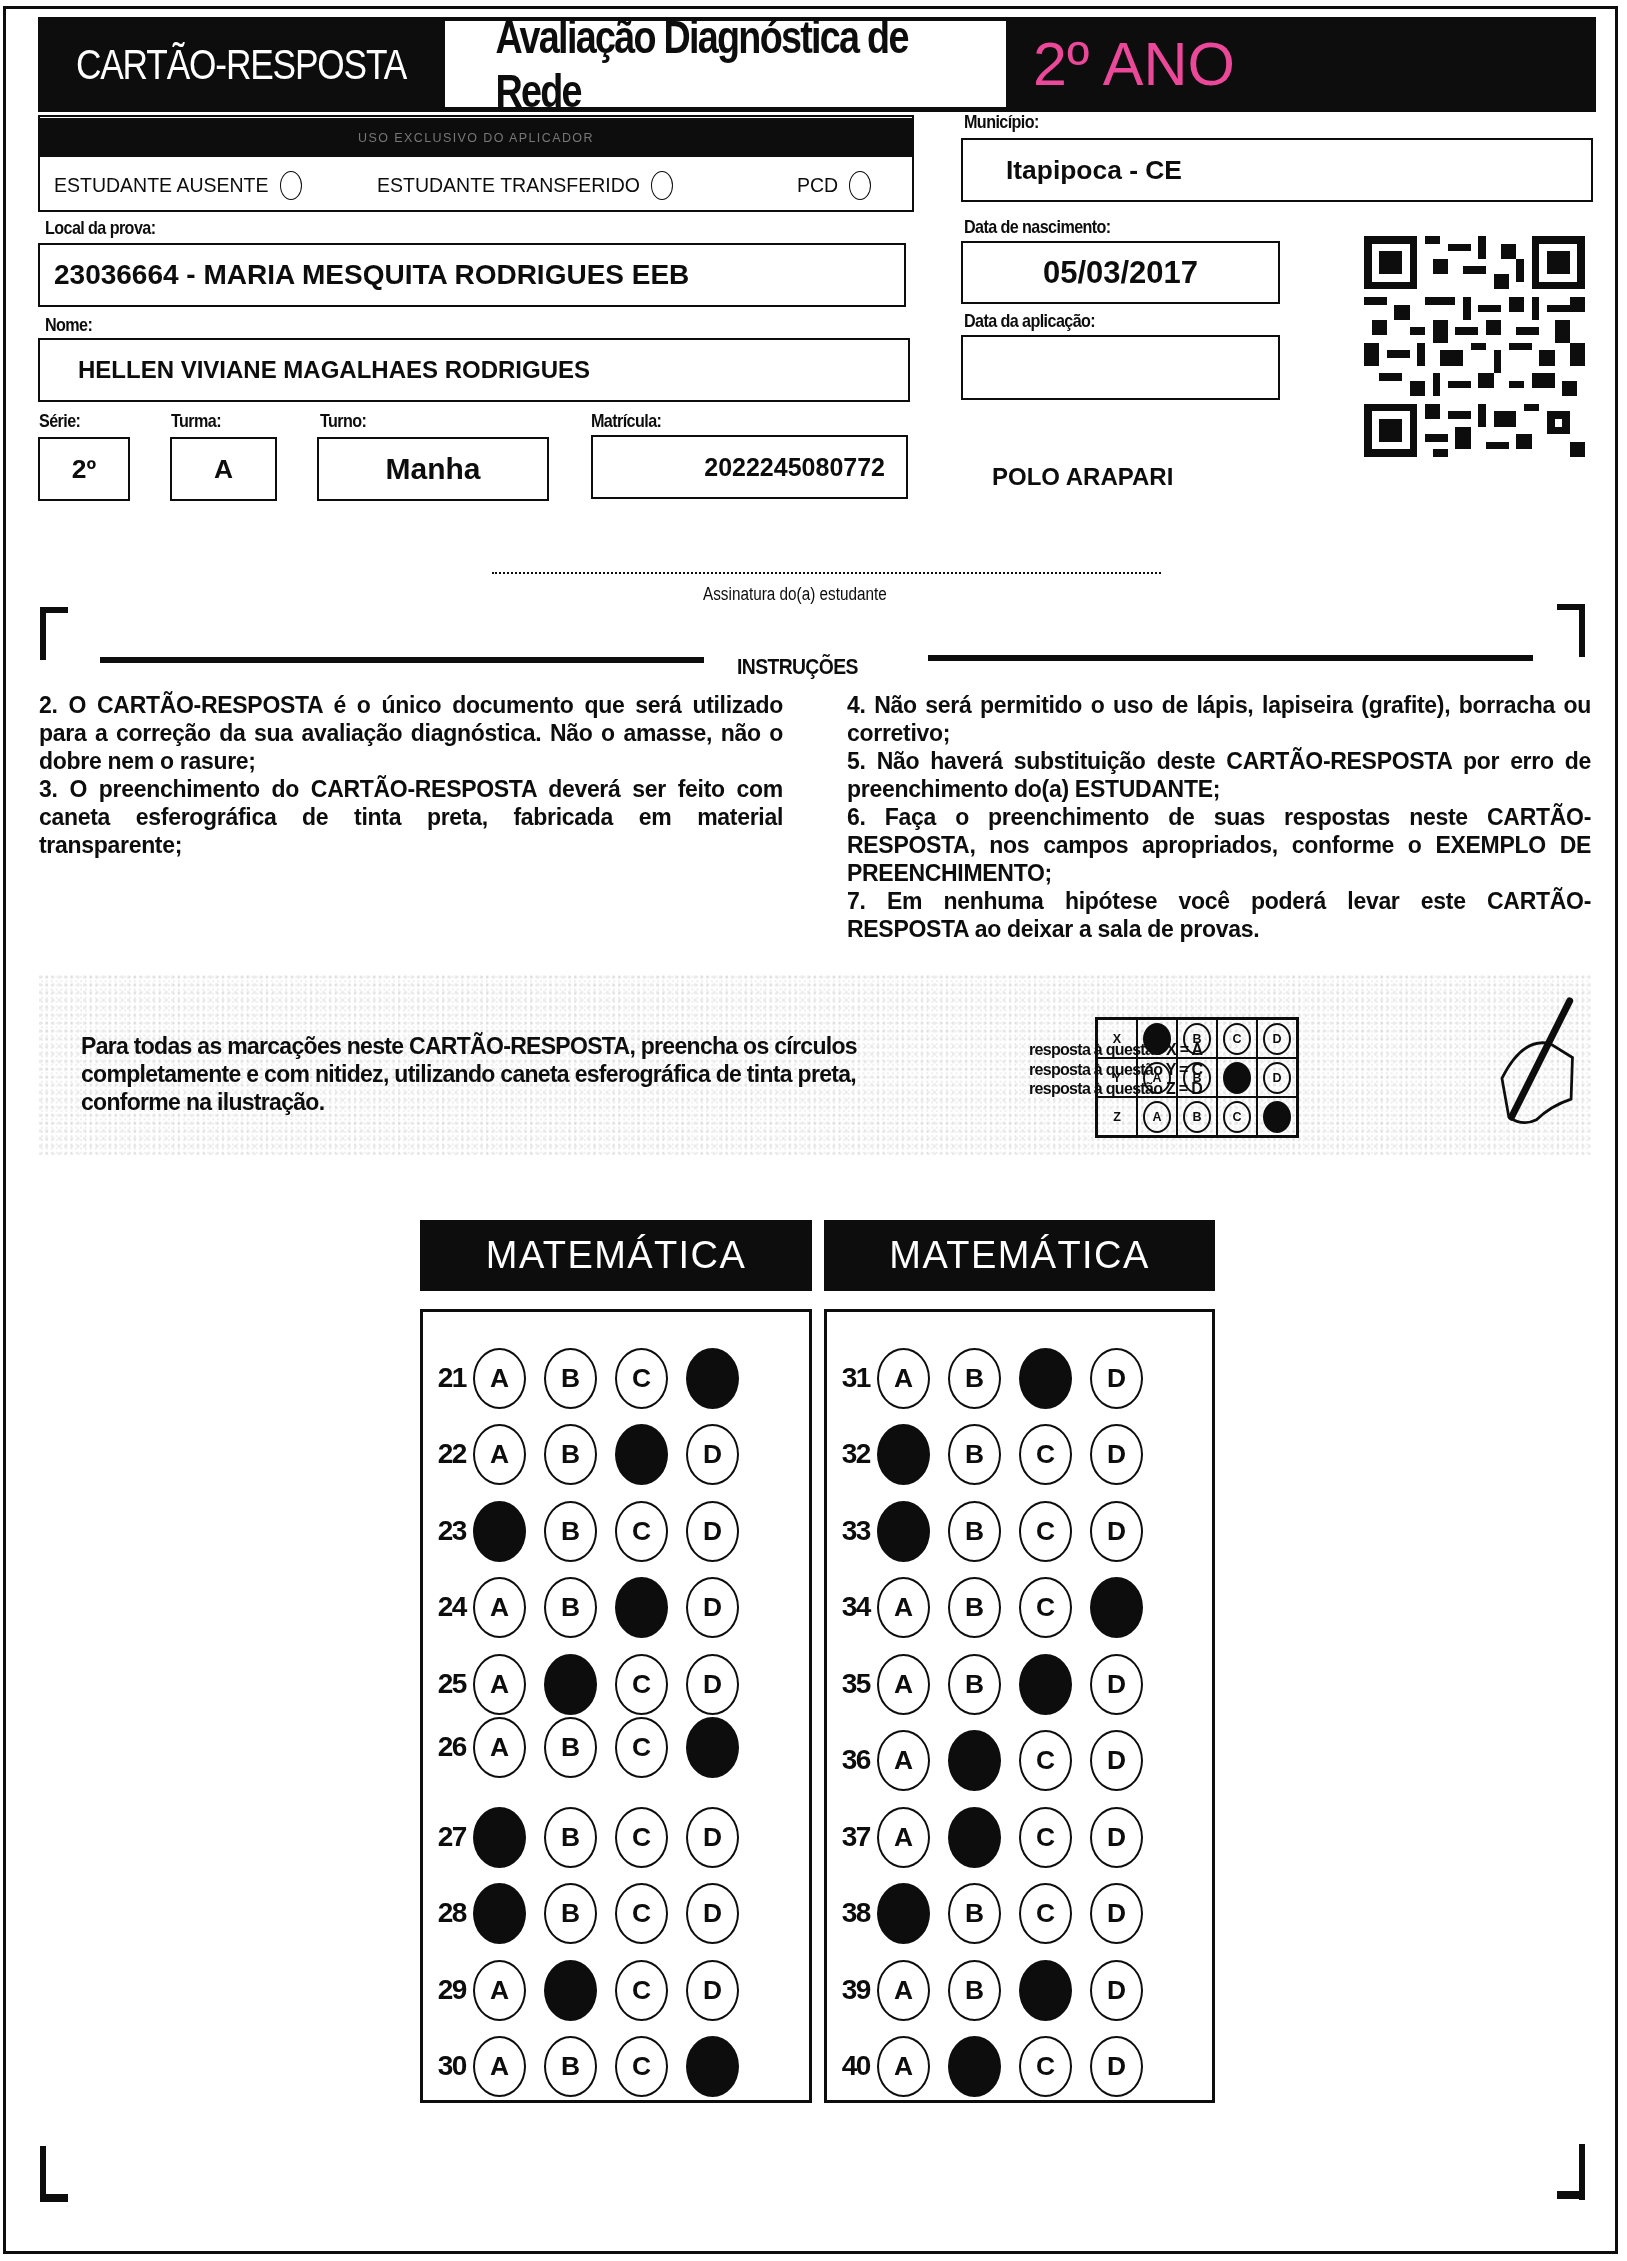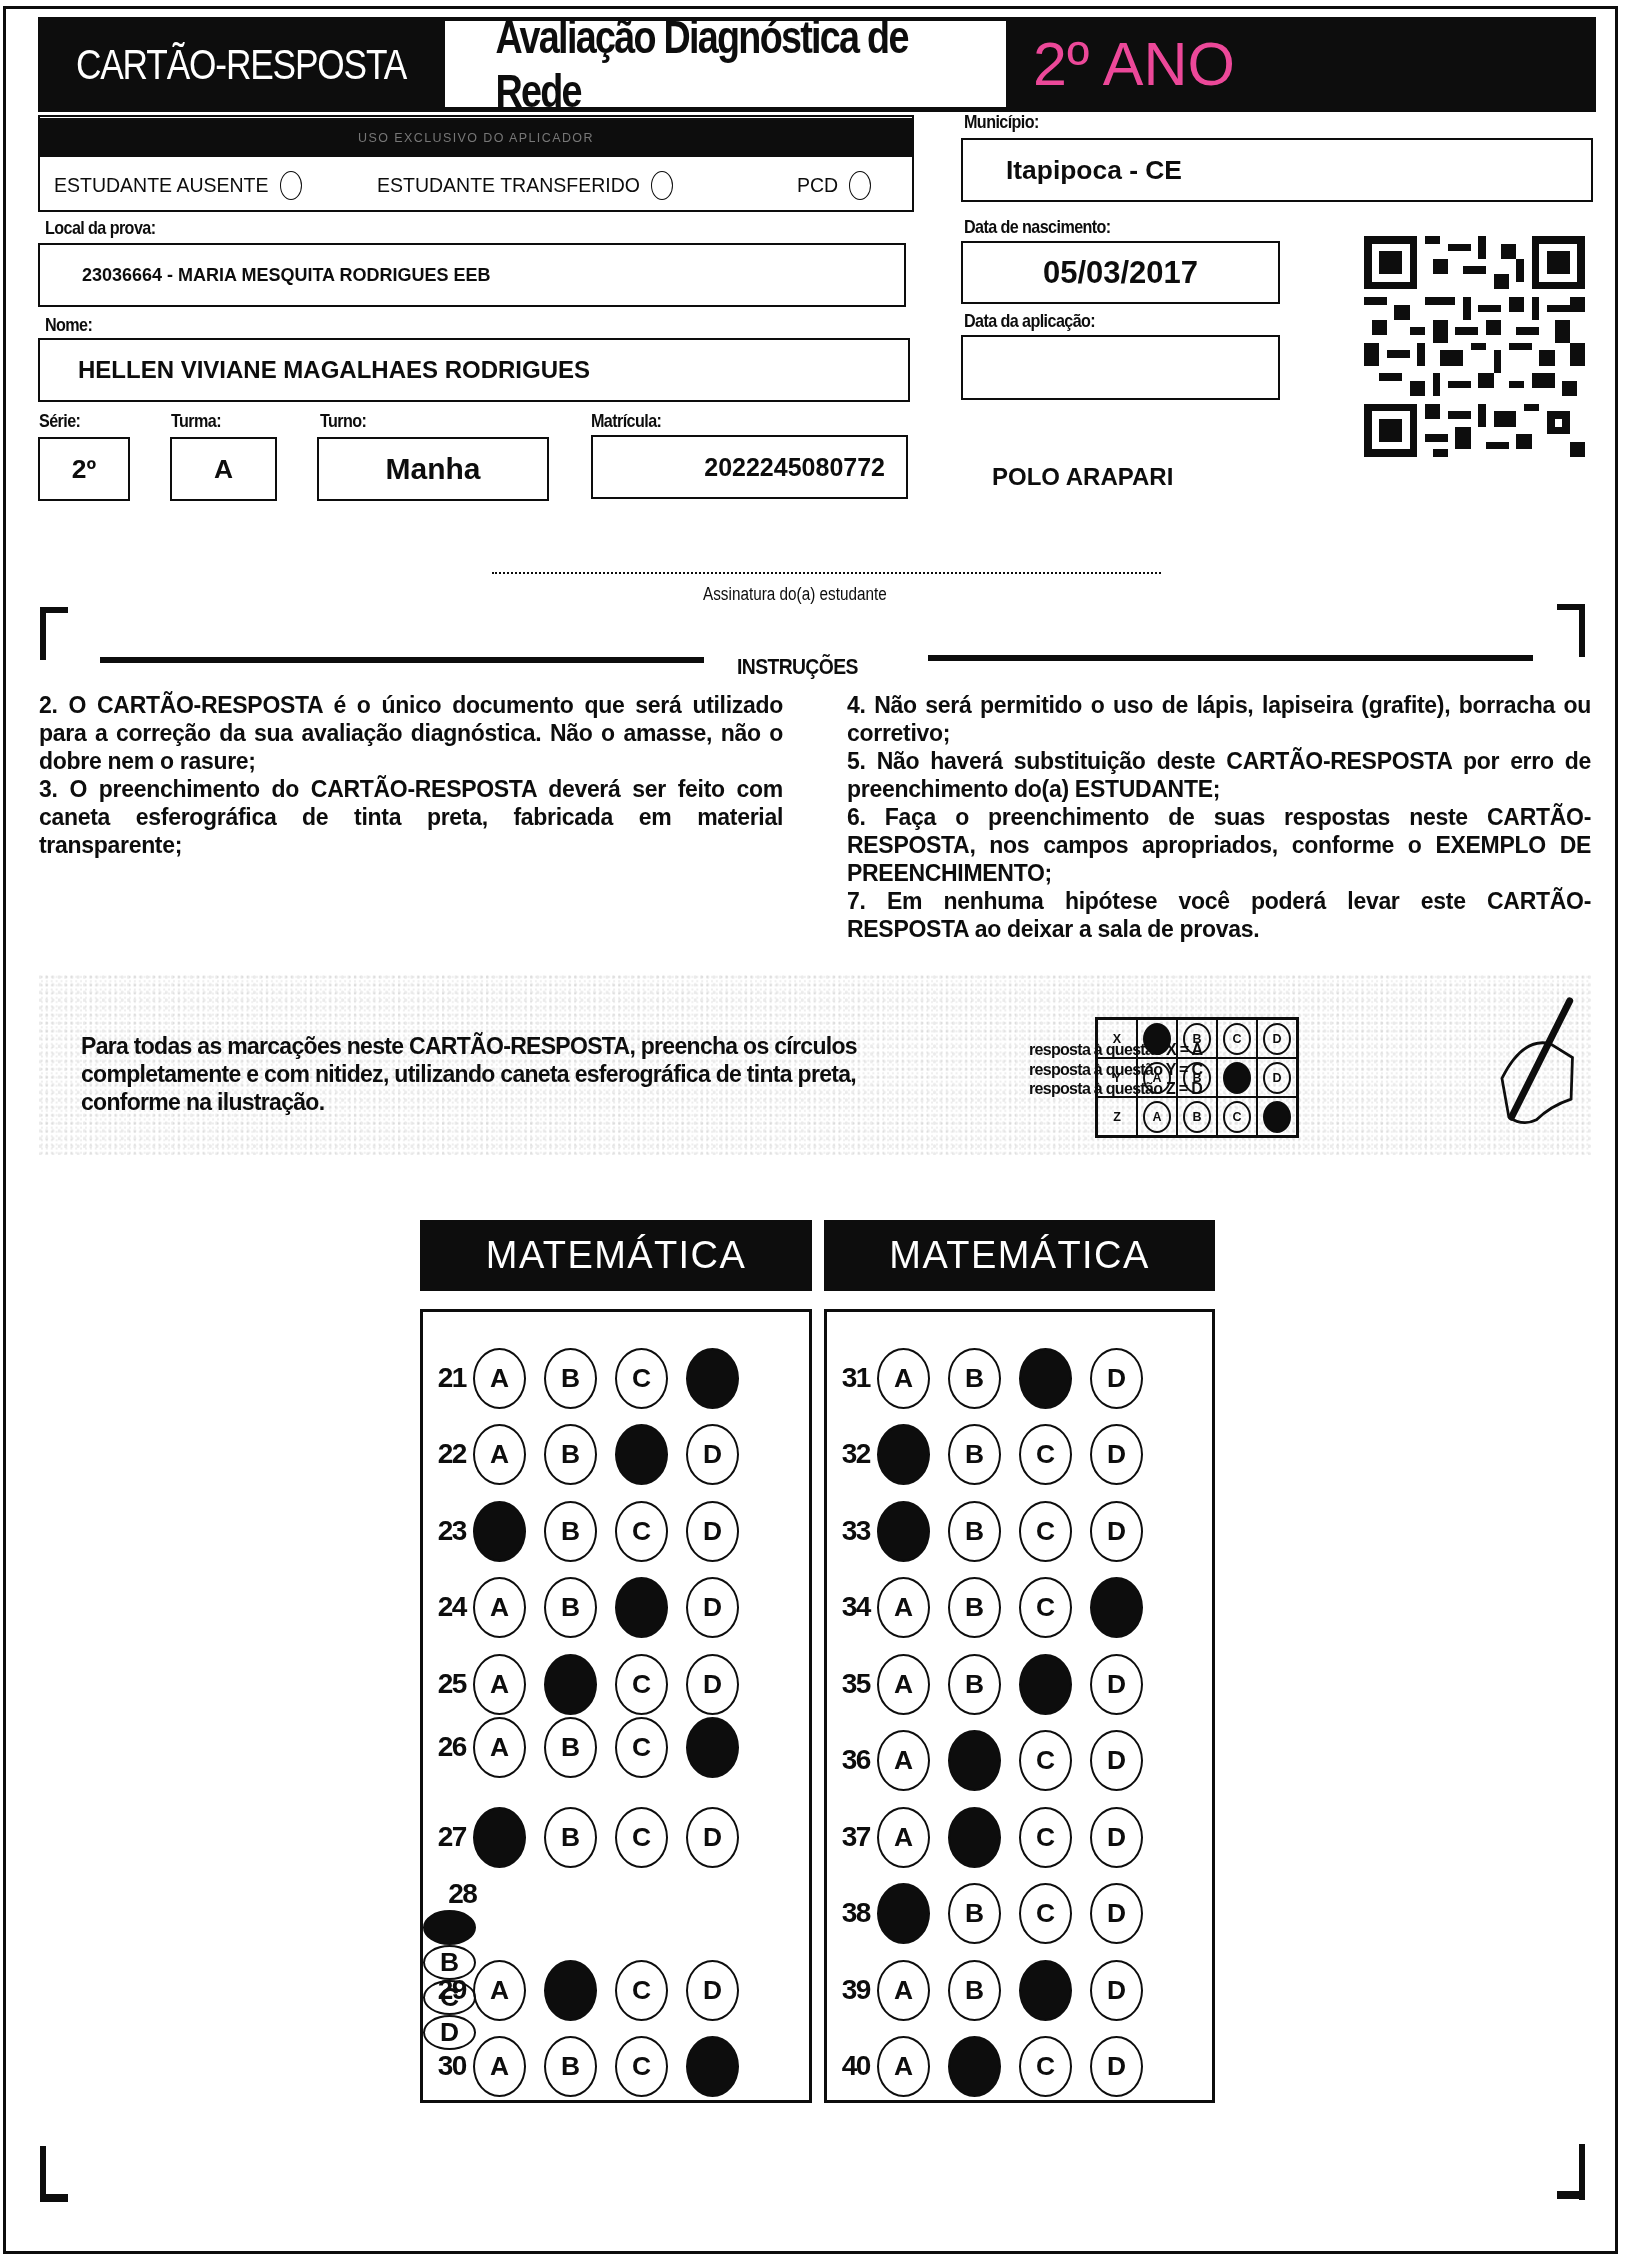--- a/index.html
+++ b/index.html
@@ -64,21 +64,21 @@
 <div class="abs status-opt" style="left:377px;">
   <span>ESTUDANTE TRANSFERIDO</span>
   <span class="radio"></span>
 </div>
 <div class="abs status-opt" style="left:797px;">
   <span>PCD</span>
   <span class="radio"></span>
 </div>
 
 <div class="abs label" style="left:45px;top:217px;">Local da prova:</div>
-<div class="abs field" style="left:38px;top:243px;width:868px;height:64px;padding-left:42px;font-size:18px;">
+<div class="abs field" style="left:38px;top:243px;width:868px;height:64px;padding-left:14px;font-size:28px;">
     <span>23036664 - MARIA MESQUITA RODRIGUES EEB</span>
   </div>
 
 <div class="abs label" style="left:45px;top:314px;">Nome:</div>
 <div class="abs field" style="left:38px;top:338px;width:872px;height:64px;padding-left:38px;font-size:24px;">
     <span>HELLEN VIVIANE MAGALHAES RODRIGUES</span>
   </div>
 
 <div class="abs label" style="left:39px;top:410px;">Série:</div>
 <div class="abs label" style="left:171px;top:410px;">Turma:</div>
@@ -310,21 +310,21 @@
       <span class="bub">C</span>
       <span class="bub filled">D</span>
     </div>
     <div class="q-row" style="top: 490px;">
       <span class="q-num">27</span>
       <span class="bub filled">A</span>
       <span class="bub">B</span>
       <span class="bub">C</span>
       <span class="bub">D</span>
     </div>
-    <div class="q-row" style="top: 566px; flex-direction: column;">
+    <div class="q-row" style="top: 566px;">
       <span class="q-num">28</span>
       <span class="bub filled">A</span>
       <span class="bub">B</span>
       <span class="bub">C</span>
       <span class="bub">D</span>
     </div>
     <div class="q-row" style="top: 643px;">
       <span class="q-num">29</span>
       <span class="bub">A</span>
       <span class="bub filled">B</span>

